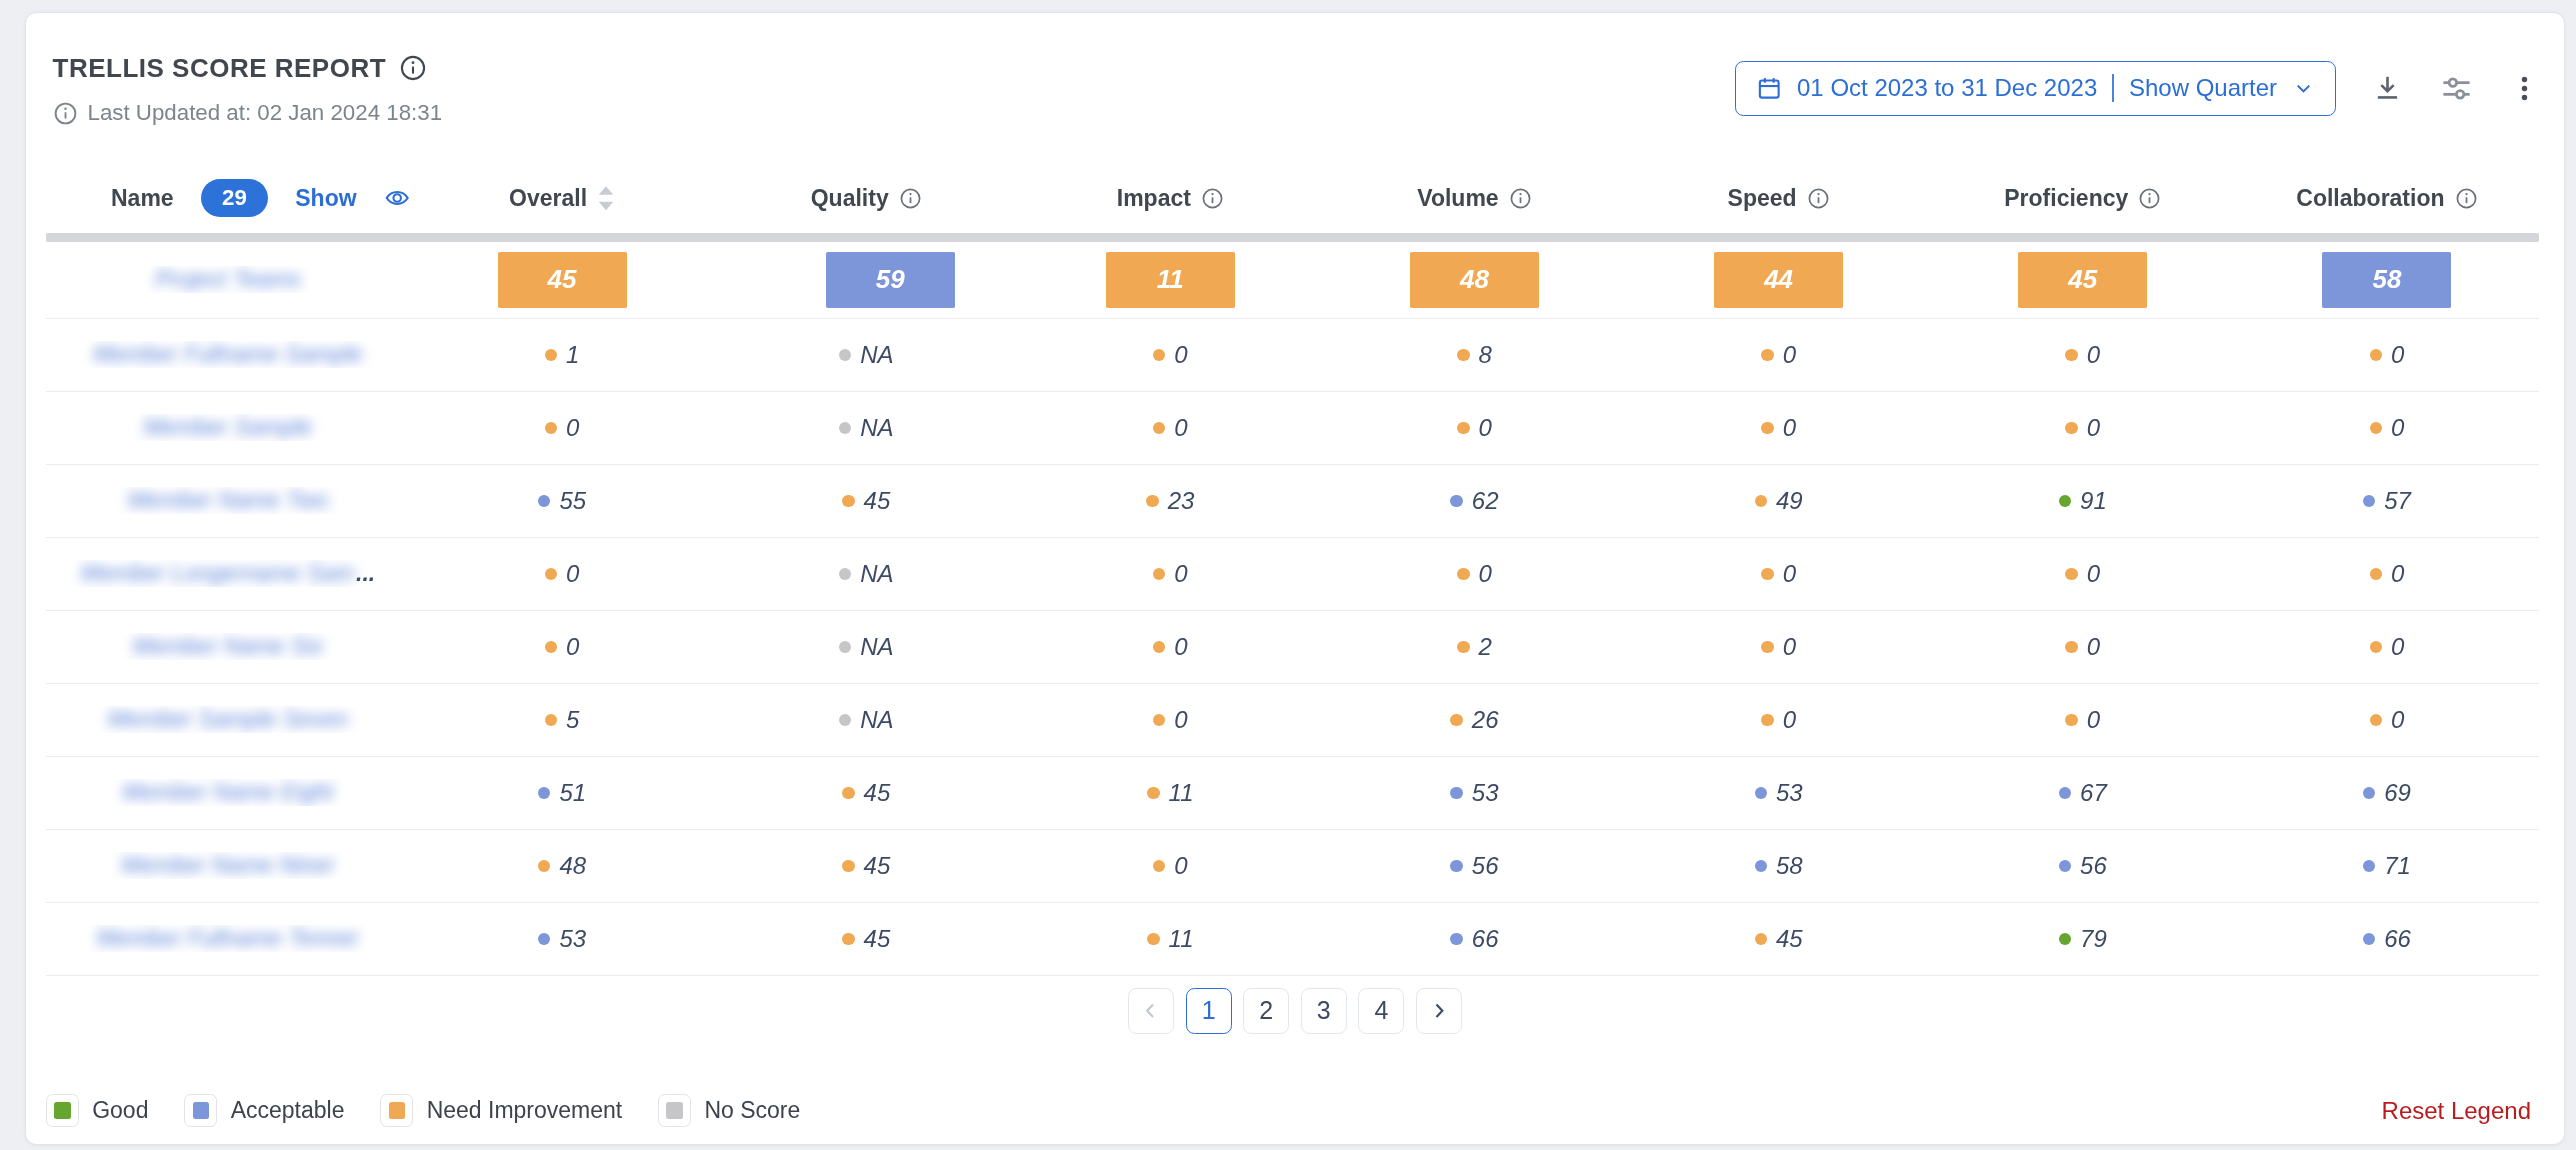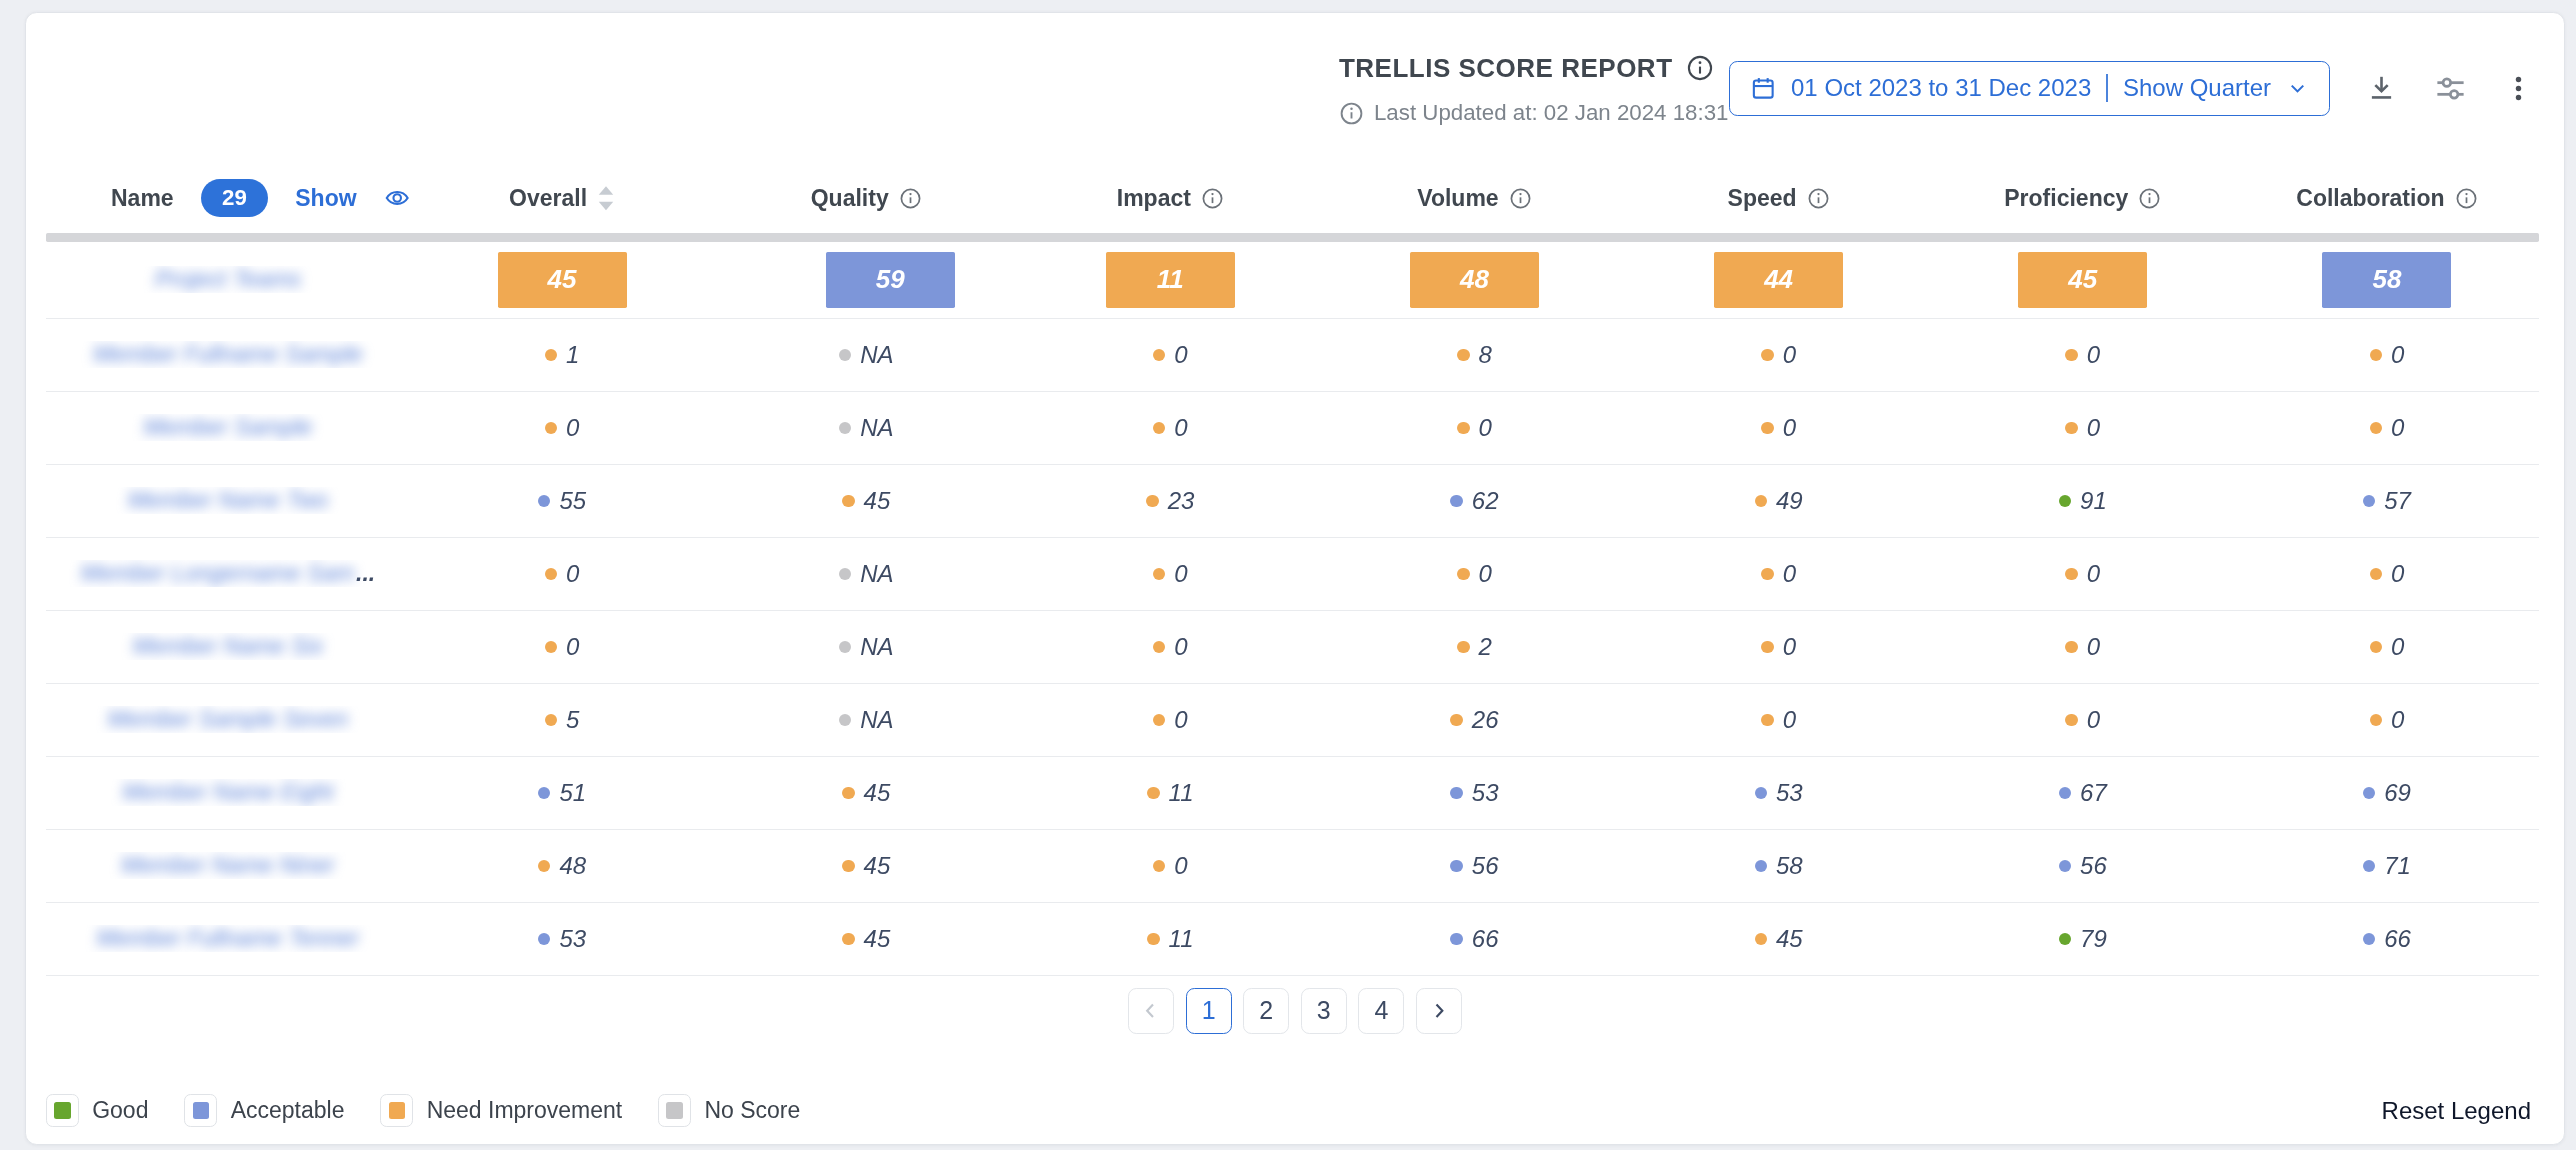--- a/index.html
+++ b/index.html
@@ -2,21 +2,21 @@
 <html style="font-size:13.2px"><head>
 <meta charset="utf-8">
 <style>
   html,body{margin:0;padding:0;}
   .page{position:relative;width:2576px;height:1151px;background:#edeff3;overflow:hidden;
         font-family:"Liberation Sans",sans-serif;-webkit-font-smoothing:antialiased;}
   .card{position:absolute;left:25px;top:11.6px;width:2538px;height:1131px;background:#ffffff;
         border:0.8px solid #e1e4e9;border-radius:11.6px;box-shadow:0 0.8px 3.3px rgba(20,30,50,.05);}
 
   
-  .report-header{position:absolute;left:26.5px;right:30px;top:40px;display:flex;justify-content:flex-end;align-items:flex-start;}
+  .report-header{position:absolute;left:26.5px;right:24px;top:40px;display:flex;justify-content:space-between;align-items:flex-start;}
   .title-row{display:flex;align-items:center;gap:13.2px;font-size:26px;font-weight:700;letter-spacing:0.5px;color:#40474f;}
   .subtitle-row{display:flex;align-items:center;gap:10px;margin-top:16.6px;font-size:22.3px;color:#7d848c;}
   .controls{display:flex;align-items:center;gap:35px;margin-top:8.3px;}
   .date-btn{display:flex;align-items:center;gap:15px;height:55px;padding:0 20px;background:#fff;
             border:1.7px solid #2d6ed6;border-radius:8.3px;color:#2d6ed6;font-size:24px;cursor:pointer;white-space:nowrap;}
   .date-btn .vbar{width:1.7px;height:28px;background:#2d6ed6;opacity:.85;}
   .icon-btn{background:none;border:none;padding:0;cursor:pointer;display:flex;align-items:center;}
 
   
   .table{position:absolute;left:20px;top:164px;width:2493px;}
@@ -46,21 +46,21 @@
   .pagebtn.disabled{cursor:default;}
 
   
   .legend-bar{position:absolute;left:20px;right:33px;bottom:16.6px;display:flex;justify-content:space-between;align-items:center;}
   .legend-items{display:flex;align-items:center;gap:36px;}
   .legend-item{display:flex;align-items:center;gap:13.2px;cursor:pointer;}
   .legend-box{width:31px;height:31px;border:1.7px solid #e0e3e7;border-radius:6.6px;background:#fff;
               display:flex;align-items:center;justify-content:center;}
   .legend-swatch{width:16.6px;height:16.6px;border-radius:2.5px;}
   .legend-label{font-size:23px;color:#3c434c;}
-  .reset-legend{font-size:24px;color:#0f172a;cursor:pointer;text-decoration:none;}
+  .reset-legend{font-size:24px;color:#b91c1c;cursor:pointer;text-decoration:none;}
 </style>
 </head>
 <body>
 
 <div class="page">
   <div class="card">
 
     <div class="report-header">
       <div>
         <div class="title-row">

